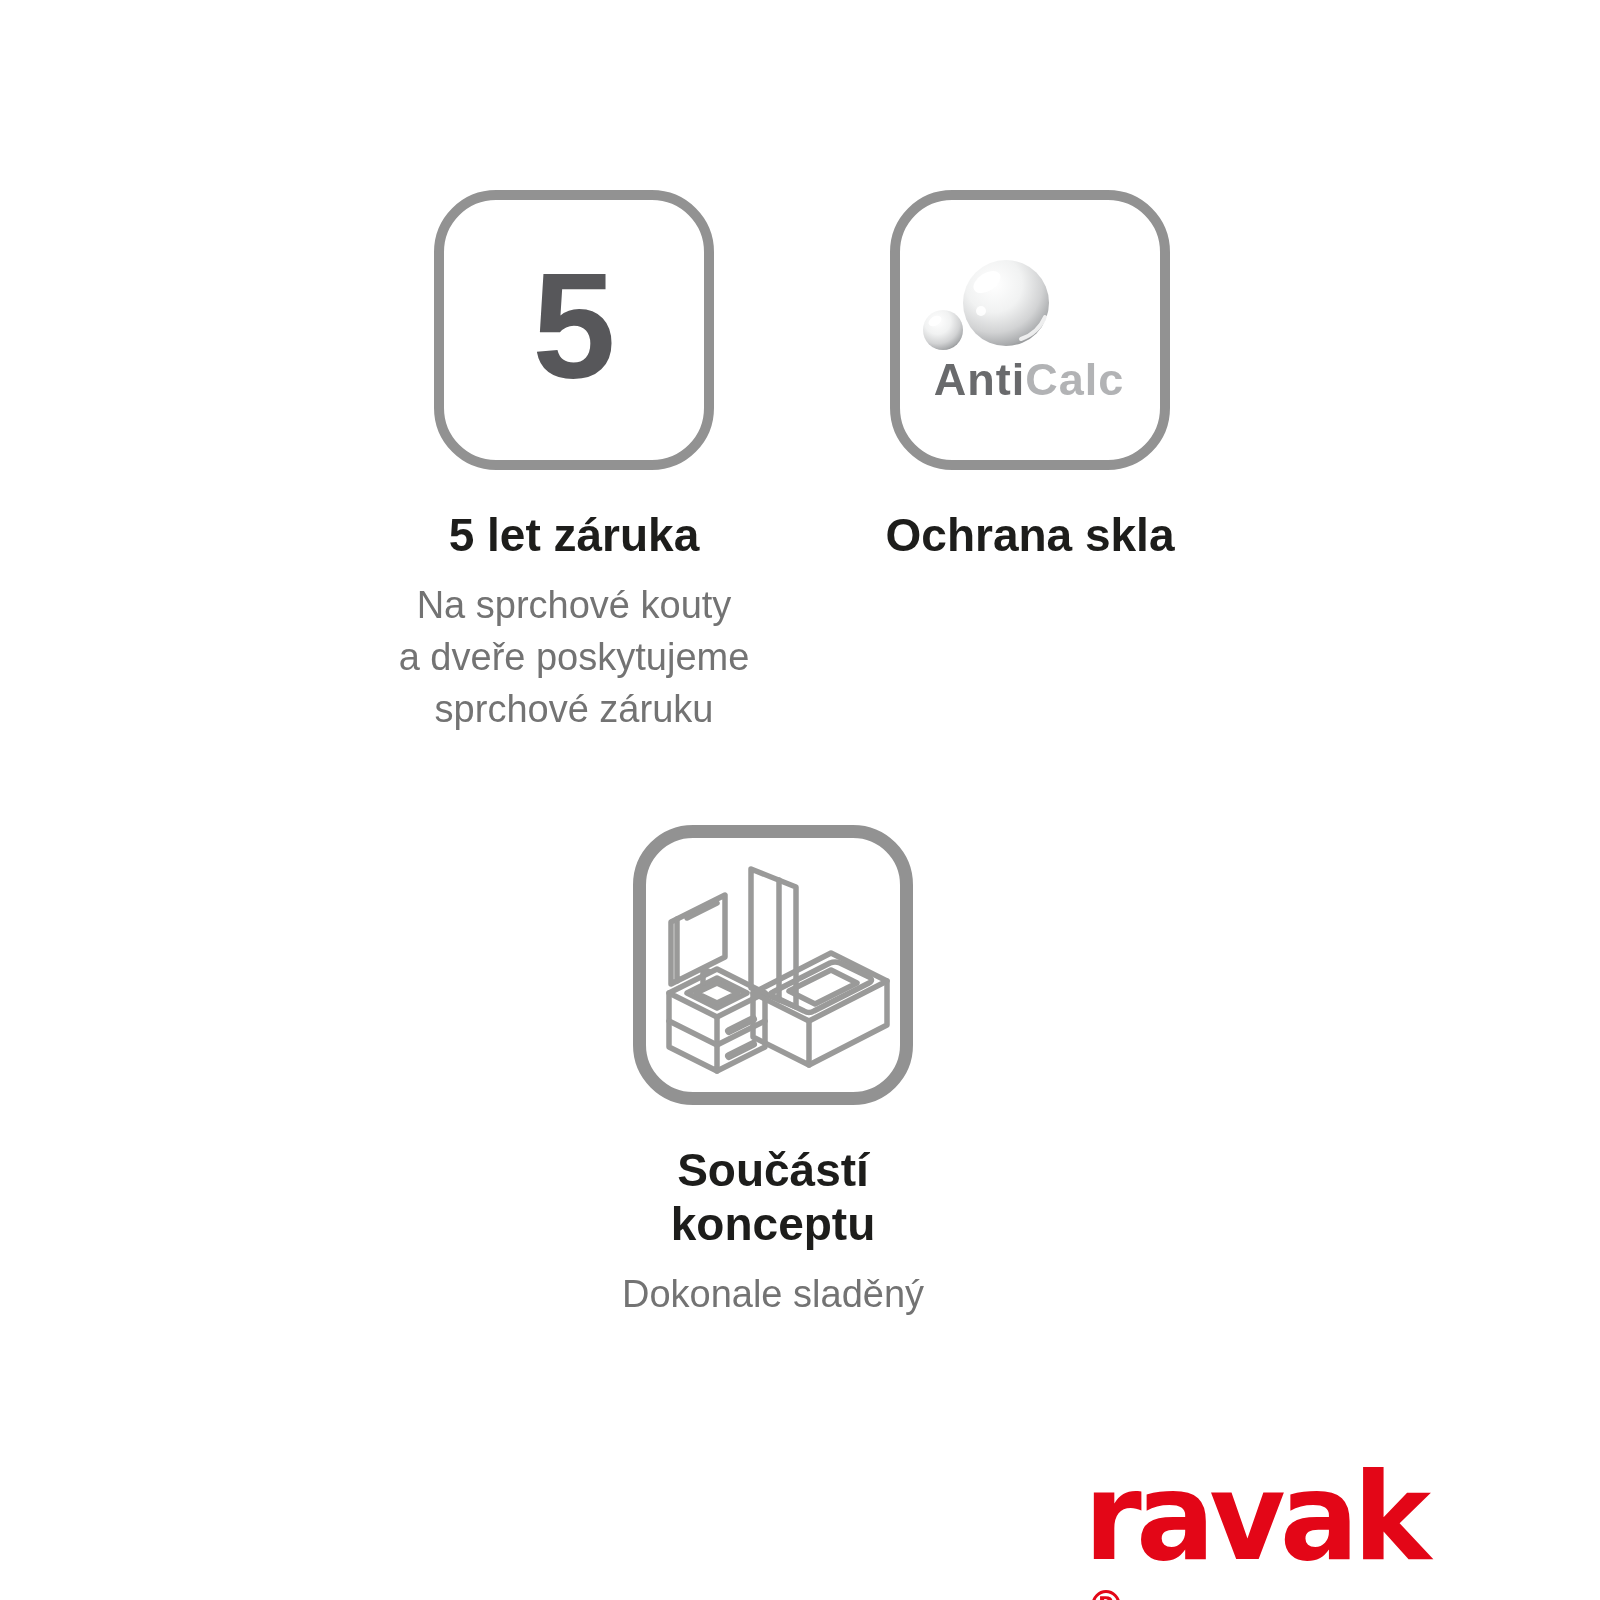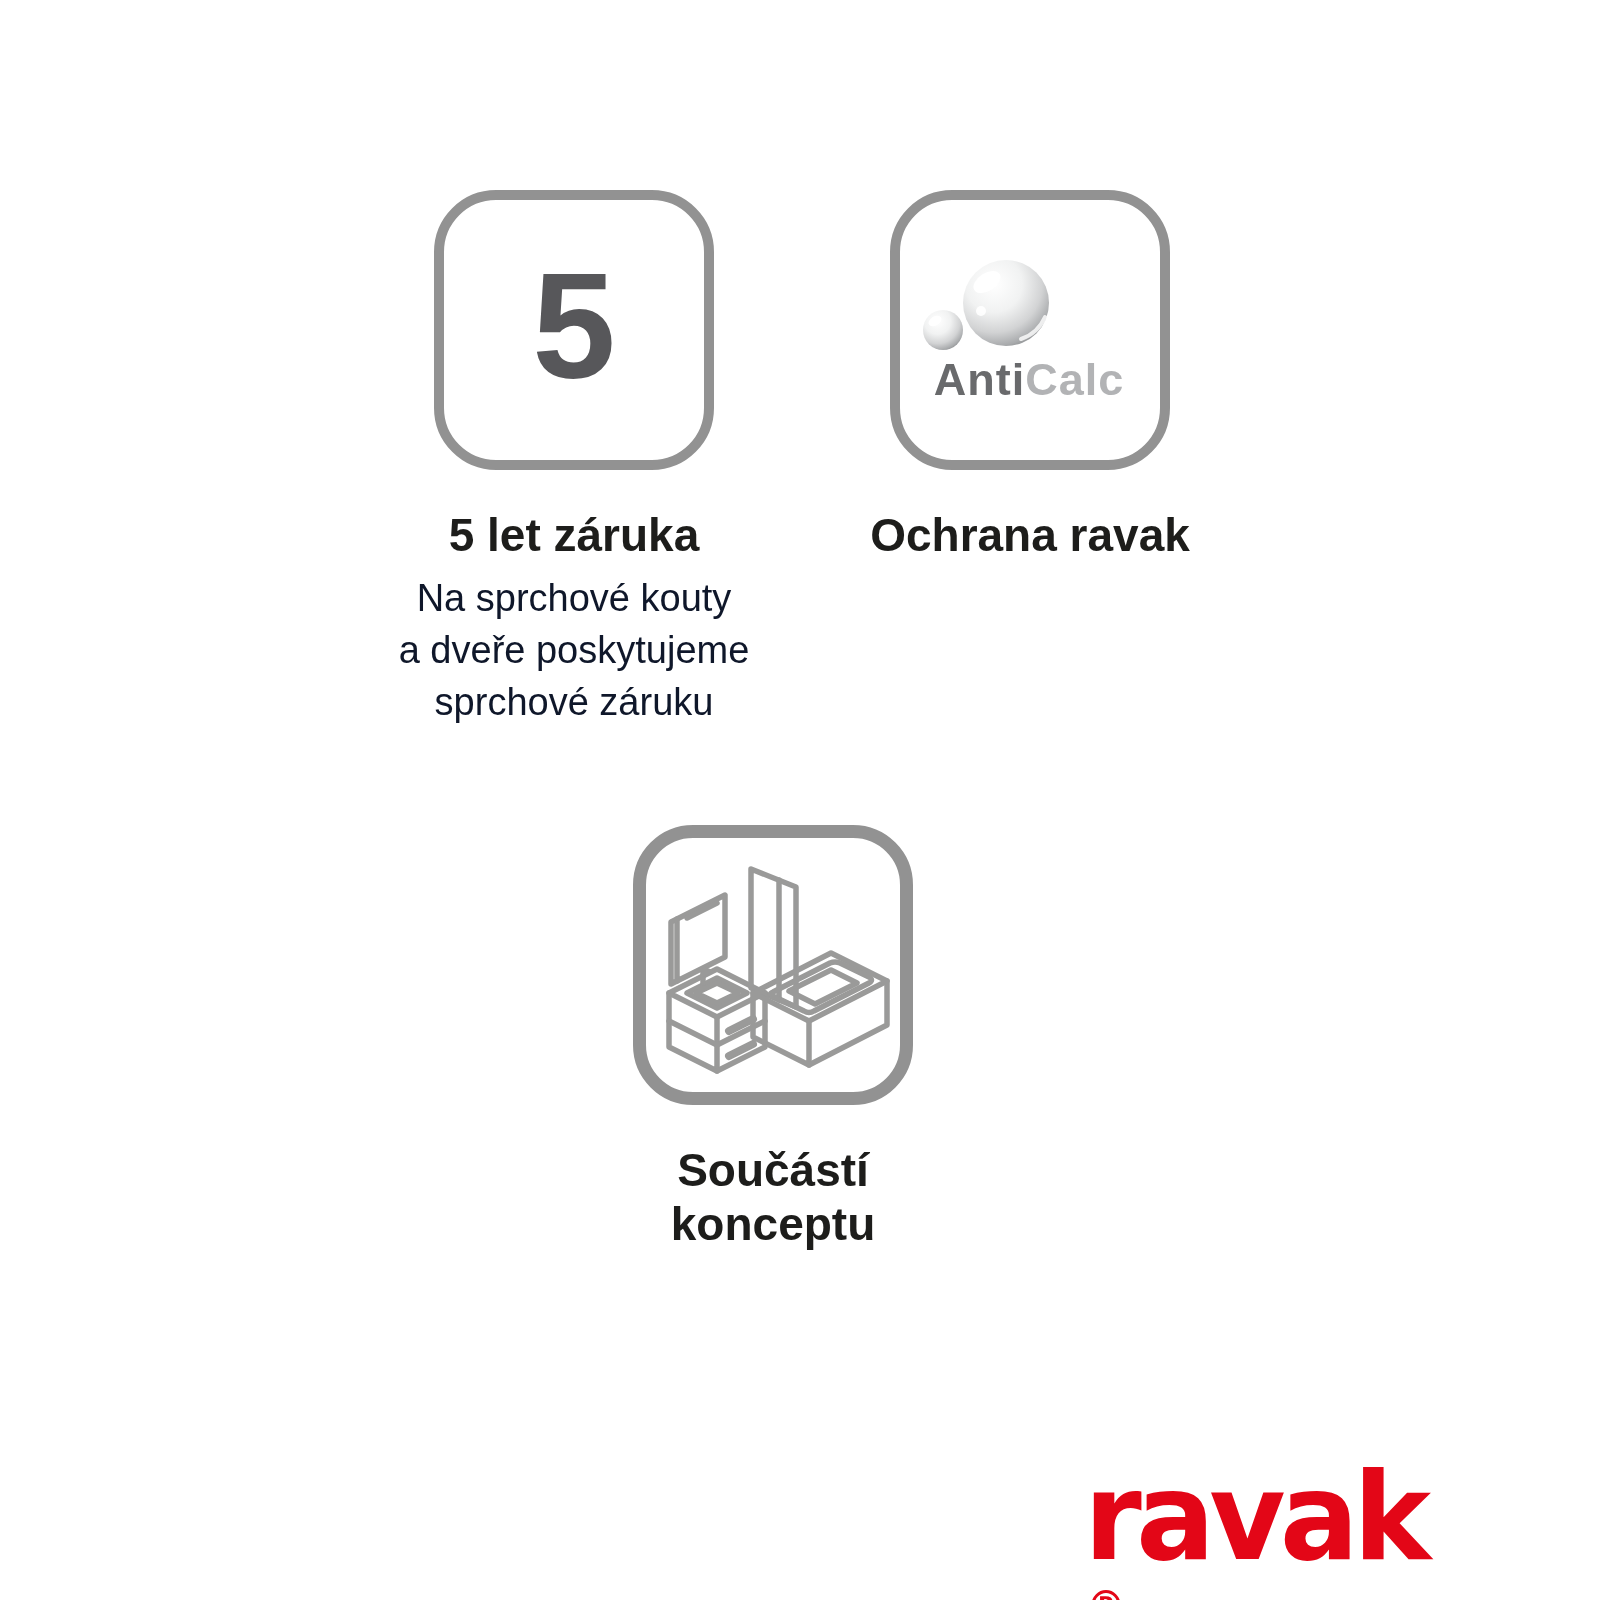--- a/index.html
+++ b/index.html
@@ -51,24 +51,24 @@
   .icon-box svg { display: block; }
 
   .title {
     margin: 38px 0 6px 0;
     font-size: 46px;
     line-height: 54px;
     font-weight: bold;
     color: #1d1d1b;
   }
   .sub {
-    margin: 10px;
+    margin: 17px;
     font-size: 38px;
     line-height: 52px;
-    color: #0f172a;
+    color: #737373;
   }
   .line { display: block; white-space: nowrap; }
 
   .logo {
     position: absolute;
     left: 1084px;
     top: 1456px;
     display: flex;
     align-items: flex-start;
     color: #e30617;
@@ -125,21 +125,21 @@
           <circle cx="105" cy="102" r="43" fill="url(#bub)"></circle>
           <ellipse cx="86" cy="81" rx="15" ry="9" transform="rotate(-33 86 81)" fill="#ffffff" opacity="0.95"></ellipse>
           <circle cx="80" cy="110" r="5" fill="#ffffff" opacity="0.9"></circle>
           <path d="M120 138 A40 40 0 0 0 144 116" fill="none" stroke="#ffffff" stroke-width="4" stroke-linecap="round" opacity="0.8"></path>
           <circle cx="42" cy="129" r="20" fill="url(#bub)"></circle>
           <ellipse cx="34" cy="120" rx="7" ry="4.5" transform="rotate(-30 34 120)" fill="#ffffff" opacity="0.95"></ellipse>
         </g>
         <text x="128" y="194" text-anchor="middle" font-family="&quot;Liberation Sans&quot;, sans-serif" font-size="45" font-weight="bold" letter-spacing="1"><tspan fill="#696a6c">Anti</tspan><tspan fill="#b2b3b5">Calc</tspan></text>
       </svg>
     </div>
-    <h2 class="title">Ochrana ravak</h2>
+    <h2 class="title">Ochrana skla</h2>
   </section>
 
   <section class="feature" id="feat-concept">
     <div class="icon-box">
       <svg width="254" height="254" viewBox="13 13 254 254">
         <g fill="none" stroke="#9a9a99" stroke-width="5.5" stroke-linejoin="round" stroke-linecap="round">
 
           <g>
             <path d="M44 94 L92 70 L92 132 L44 156 Z"></path>
             <path d="M44 94 L38 97 L38 159 L44 156"></path>
@@ -172,20 +172,21 @@
             <path d="M156 166 L198 145 L224 158 L182 179 Z"></path>
           </g>
         </g>
       </svg>
     </div>
     <h2 class="title">
       <span class="line">Součástí</span>
       <span class="line">konceptu</span>
     </h2>
     <p class="sub">
+      <span class="line">Dokonale sladěný</span>
     </p>
   </section>
 
   <div class="logo">
     <span class="word">ravak</span>
     <span class="reg">®</span>
   </div>
 
 </div>
 

